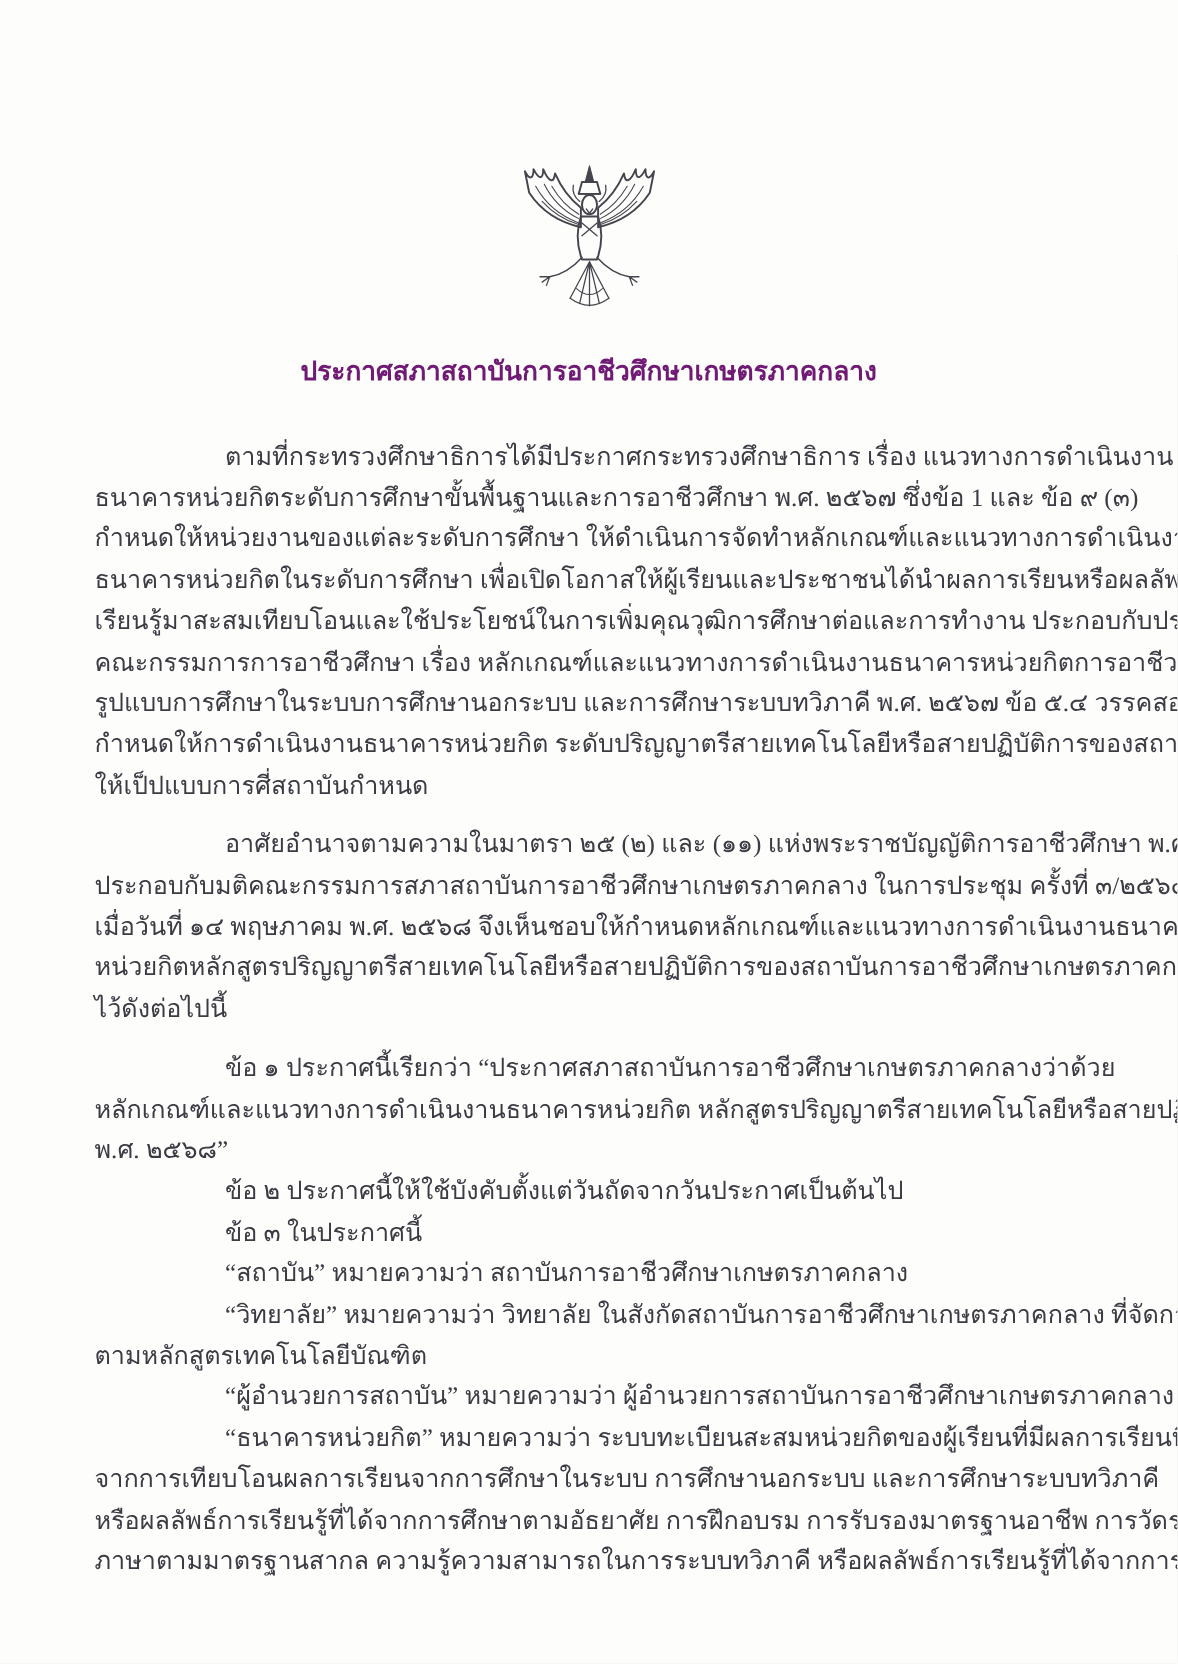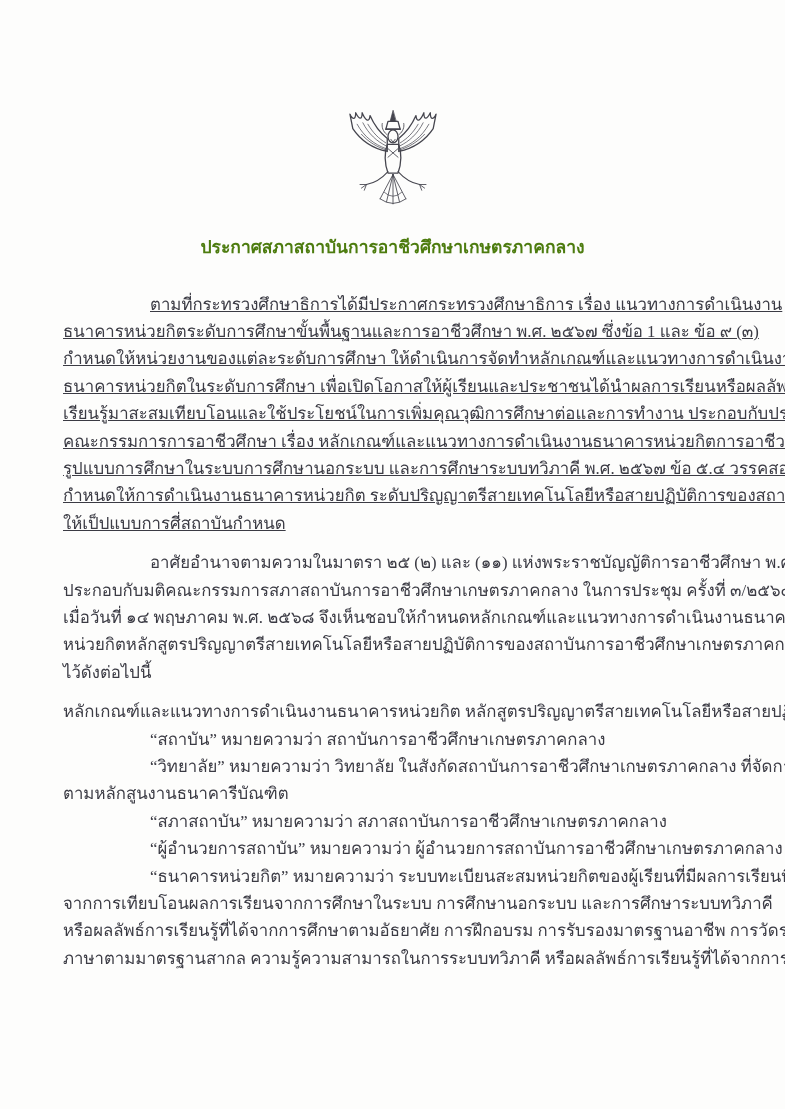--- a/index.html
+++ b/index.html
@@ -25,34 +25,34 @@
     align-items:center;
     justify-content:center;
   }
   .emblem-wrap svg{width:160px;height:122px;}
   
   .title-block{margin-top:5px;text-align:center;}
   .title-line{
     font-size:17.5px;
     font-weight:bold;
     line-height:25.5px;
-    color:#4d7c0f;
+    color:#701a75;
     white-space:nowrap;
   }
   
   .content{padding:0 63px;}
   .line{
     font-size:16.8px;
     line-height:27.4px;
     white-space:nowrap;
     color:#3b3b44;
   }
   .indent{padding-left:87px;}
   .para-gap{margin-top:12px;}
-  .first-para{margin-top:30px;text-decoration:underline;}
+  .first-para{margin-top:30px;}
 </style>
 </head>
 <body>
 
 <div class="page">
 
   <div class="emblem-wrap">
     <svg viewBox="0 0 220 170" fill="none" stroke="#45454e" stroke-width="1.8" stroke-linecap="round" stroke-linejoin="round">
       <defs>
         <g id="wingL">
@@ -110,37 +110,42 @@
 
     <div class="para-gap">
       <div class="line indent">อาศัยอำนาจตามความในมาตรา ๒๕ (๒) และ (๑๑) แห่งพระราชบัญญัติการอาชีวศึกษา พ.ศ. ๒๕๕๑</div>
       <div class="line">ประกอบกับมติคณะกรรมการสภาสถาบันการอาชีวศึกษาเกษตรภาคกลาง ในการประชุม ครั้งที่ ๓/๒๕๖๘</div>
       <div class="line">เมื่อวันที่ ๑๔ พฤษภาคม พ.ศ. ๒๕๖๘ จึงเห็นชอบให้กำหนดหลักเกณฑ์และแนวทางการดำเนินงานธนาคาร</div>
       <div class="line">หน่วยกิตหลักสูตรปริญญาตรีสายเทคโนโลยีหรือสายปฏิบัติการของสถาบันการอาชีวศึกษาเกษตรภาคกลาง</div>
       <div class="line">ไว้ดังต่อไปนี้</div>
     </div>
 
     <div class="para-gap">
+      <div class="line indent">ข้อ ๑ ประกาศนี้เรียกว่า “ประกาศสภาสถาบันการอาชีวศึกษาเกษตรภาคกลางว่าด้วย</div>
       <div class="line">หลักเกณฑ์และแนวทางการดำเนินงานธนาคารหน่วยกิต หลักสูตรปริญญาตรีสายเทคโนโลยีหรือสายปฏิบัติการ</div>
+      <div class="line">พ.ศ. ๒๕๖๘”</div>
     </div>
 
+    <div>
+      <div class="line indent">ข้อ ๒ ประกาศนี้ให้ใช้บังคับตั้งแต่วันถัดจากวันประกาศเป็นต้นไป</div>
+    </div>
 
+    <div>
+      <div class="line indent">ข้อ ๓ ในประกาศนี้</div>
+    </div>
 
     <div>
       <div class="line indent">“สถาบัน” หมายความว่า สถาบันการอาชีวศึกษาเกษตรภาคกลาง</div>
     </div>
 
     <div>
       <div class="line indent">“วิทยาลัย” หมายความว่า วิทยาลัย ในสังกัดสถาบันการอาชีวศึกษาเกษตรภาคกลาง ที่จัดการศึกษา</div>
-      <div class="line">ตามหลักสูนงานธนาคารีบัณฑิต</div>
+      <div class="line">ตามหลักสูตรเทคโนโลยีบัณฑิต</div>
     </div>
 
-    <div>
-      <div class="line indent">“สภาสถาบัน” หมายความว่า สภาสถาบันการอาชีวศึกษาเกษตรภาคกลาง</div>
-    </div>
 
     <div>
       <div class="line indent">“ผู้อำนวยการสถาบัน” หมายความว่า ผู้อำนวยการสถาบันการอาชีวศึกษาเกษตรภาคกลาง</div>
     </div>
 
     <div>
       <div class="line indent">“ธนาคารหน่วยกิต” หมายความว่า ระบบทะเบียนสะสมหน่วยกิตของผู้เรียนที่มีผลการเรียนที่ได้มา</div>
       <div class="line">จากการเทียบโอนผลการเรียนจากการศึกษาในระบบ การศึกษานอกระบบ และการศึกษาระบบทวิภาคี</div>
       <div class="line">หรือผลลัพธ์การเรียนรู้ที่ได้จากการศึกษาตามอัธยาศัย การฝึกอบรม การรับรองมาตรฐานอาชีพ การวัดระดับ</div>
       <div class="line">ภาษาตามมาตรฐานสากล ความรู้ความสามารถในการระบบทวิภาคี หรือผลลัพธ์การเรียนรู้ที่ได้จากการศึกษา</div>

